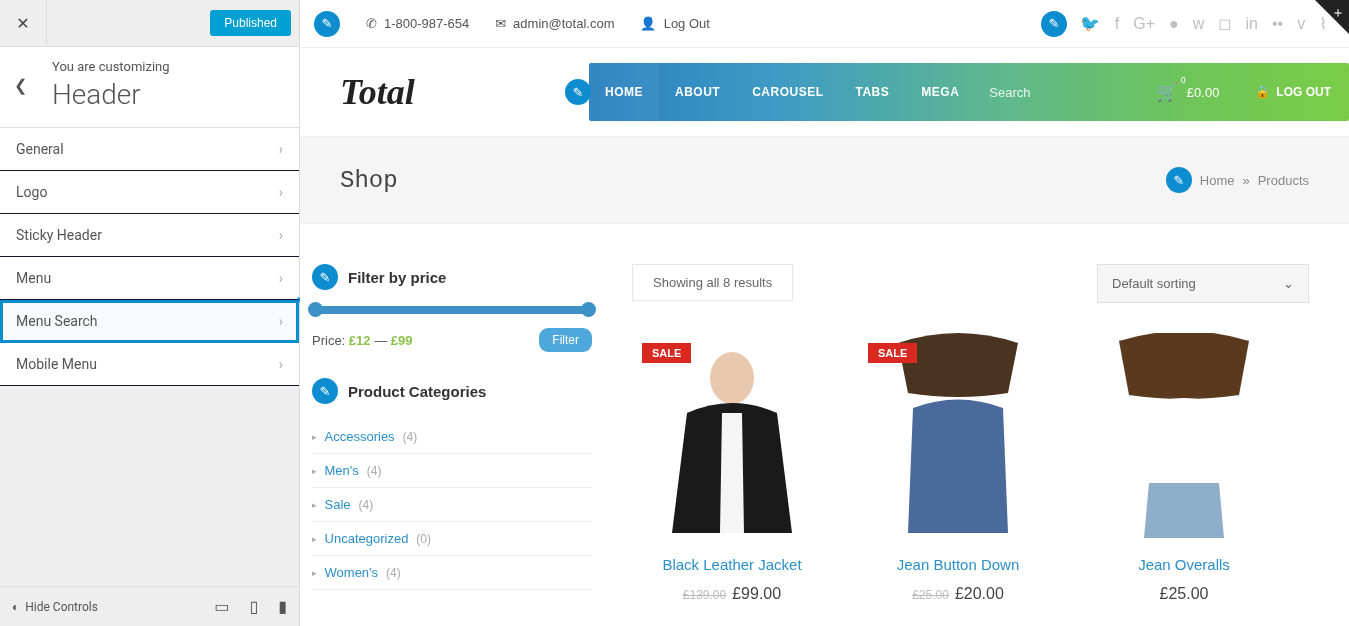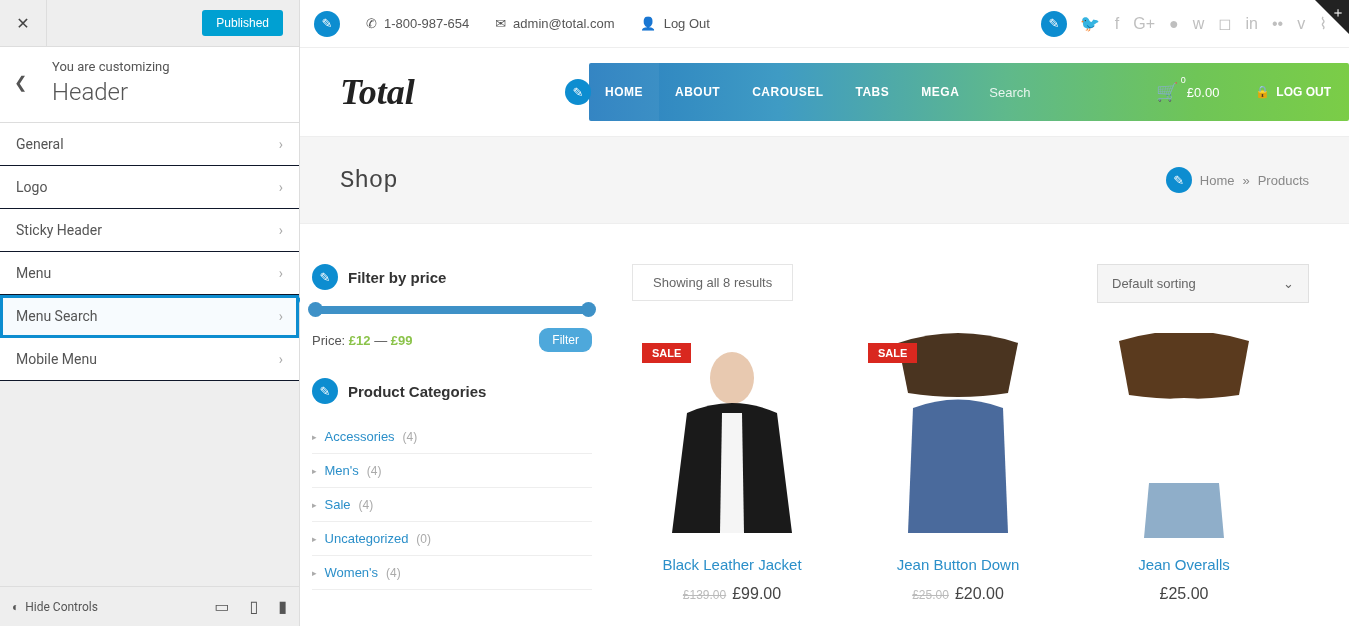--- a/index.html
+++ b/index.html
@@ -2,25 +2,25 @@
 <html><head>
 <meta charset="utf-8">
 <style>
 * { box-sizing: border-box; margin: 0; padding: 0; }
 body { font-family: -apple-system, BlinkMacSystemFont, "Segoe UI", Roboto, Arial, sans-serif; font-size: 13px; color: #444; overflow: hidden; width: 1349px; height: 626px; position: relative; background: #fff; }
 
 
 .customizer { position: absolute; left: 0; top: 0; width: 300px; height: 100%; background: #eee; border-right: 1px solid #ddd; display: flex; flex-direction: column; }
 .cust-topbar { background: #eee; height: 47px; display: flex; align-items: center; justify-content: space-between; border-bottom: 1px solid #ddd; }
 .cust-close { width: 47px; height: 47px; display: flex; align-items: center; justify-content: center; color: #444; cursor: pointer; border-right: 1px solid #ddd; font-size: 16px; }
-.publish-btn { margin-right: 16px; background: #00a0d2; color: #fff; border: none; padding: 6px 14px; border-radius: 3px; font-size: 12px; cursor: pointer; }
+.publish-btn { margin-right: 8px; background: #00a0d2; color: #fff; border: none; padding: 6px 14px; border-radius: 3px; font-size: 12px; cursor: pointer; }
 .cust-section-head { background: #fff; display: flex; align-items: center; padding: 12px 14px 16px 14px; border-bottom: 1px solid #ddd; }
 .back-btn { width: 20px; color: #555; font-size: 16px; margin-right: 18px; cursor: pointer; }
 .section-title small { display: block; color: #555; font-size: 13px; margin-bottom: 4px; }
-.section-title .big { color: #555; font-size: 24px; font-weight: 300; }
+.section-title .big { color: #555; font-size: 28px; font-weight: 300; }
 .cust-list { background: #fff; flex: 0 0 auto; }
 .cust-item { display: flex; align-items: center; justify-content: space-between; padding: 13px 16px; border-bottom: 1px solid #0f172a; cursor: pointer; background: #fff; color: #555; font-size: 14px; }
 .cust-item .chev { color: #aaa; font-size: 14px; }
 .cust-item.highlight { outline: 3px solid #0d8dd0; outline-offset: -3px; background: #f7fbfe; position: relative; }
 .cust-fill { flex: 1; background: #eee; }
 .cust-footer { height: 40px; background: #eee; border-top: 1px solid #ddd; display: flex; align-items: center; padding: 0 12px; gap: 18px; color: #555; font-size: 12px; }
 .cust-footer .hide { display: flex; align-items: center; gap: 6px; cursor: pointer; }
 .cust-footer .devices { margin-left: auto; display: flex; gap: 20px; color: #555; font-size: 16px; }
 .arrow-annot { position: absolute; left: 297px; top: 261px; width: 26px; height: 50px; pointer-events: none; }
 .arrow-annot svg { overflow: visible; }

